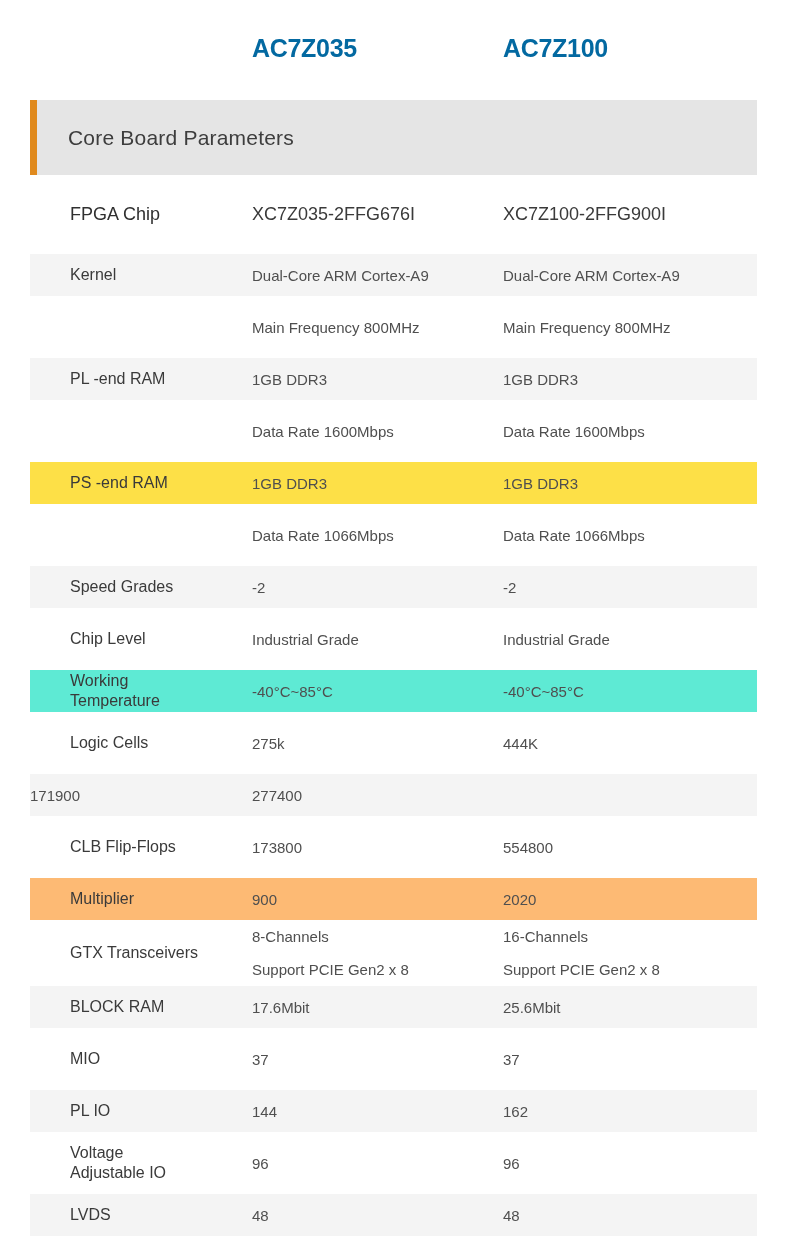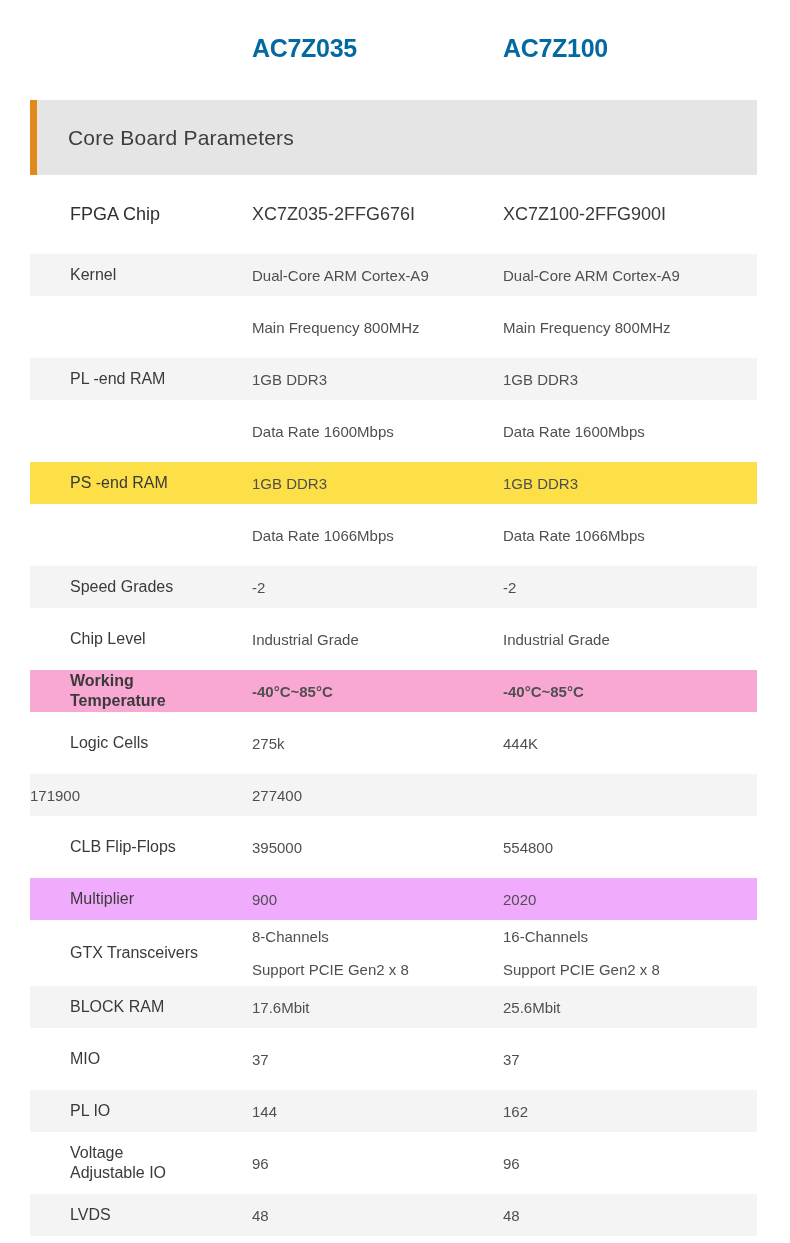--- a/index.html
+++ b/index.html
@@ -157,41 +157,41 @@
         <div class="row grid-cols shaded" style="background: rgb(244, 244, 244);">
     <div class="cell label">Speed Grades</div>
     <div class="cell value">-2</div>
     <div class="cell value">-2</div>
   </div>
         <div class="row grid-cols plain">
     <div class="cell label">Chip Level</div>
     <div class="cell value">Industrial Grade</div>
     <div class="cell value">Industrial Grade</div>
   </div>
-        <div class="row grid-cols shaded" style="background: #f9a8d4; font-weight: bold;">
+        <div class="row grid-cols shaded" style="background: #5eead4;">
     <div class="cell label">Working
 Temperature</div>
     <div class="cell value">-40°C~85°C</div>
     <div class="cell value">-40°C~85°C</div>
   </div>
         <div class="row grid-cols plain">
     <div class="cell label">Logic Cells</div>
     <div class="cell value">275k</div>
     <div class="cell value">444K</div>
   </div>
         <div class="row grid-cols shaded" style="background: rgb(244, 244, 244);">
     <div class="cell value">171900</div>
     <div class="cell value">277400</div>
   </div>
         <div class="row grid-cols plain">
     <div class="cell label">CLB Flip-Flops</div>
-    <div class="cell value">395000</div>
+    <div class="cell value">173800</div>
     <div class="cell value">554800</div>
   </div>
-        <div class="row grid-cols shaded" style="background: #f0abfc;">
+        <div class="row grid-cols shaded" style="background: #fdba74;">
     <div class="cell label">Multiplier</div>
     <div class="cell value">900</div>
     <div class="cell value">2020</div>
   </div>
         <div class="row grid-cols plain">
     <div class="cell label">GTX Transceivers</div>
     <div class="cell value">8-Channels
 Support PCIE Gen2 x 8</div>
     <div class="cell value">16-Channels
 Support PCIE Gen2 x 8</div>

